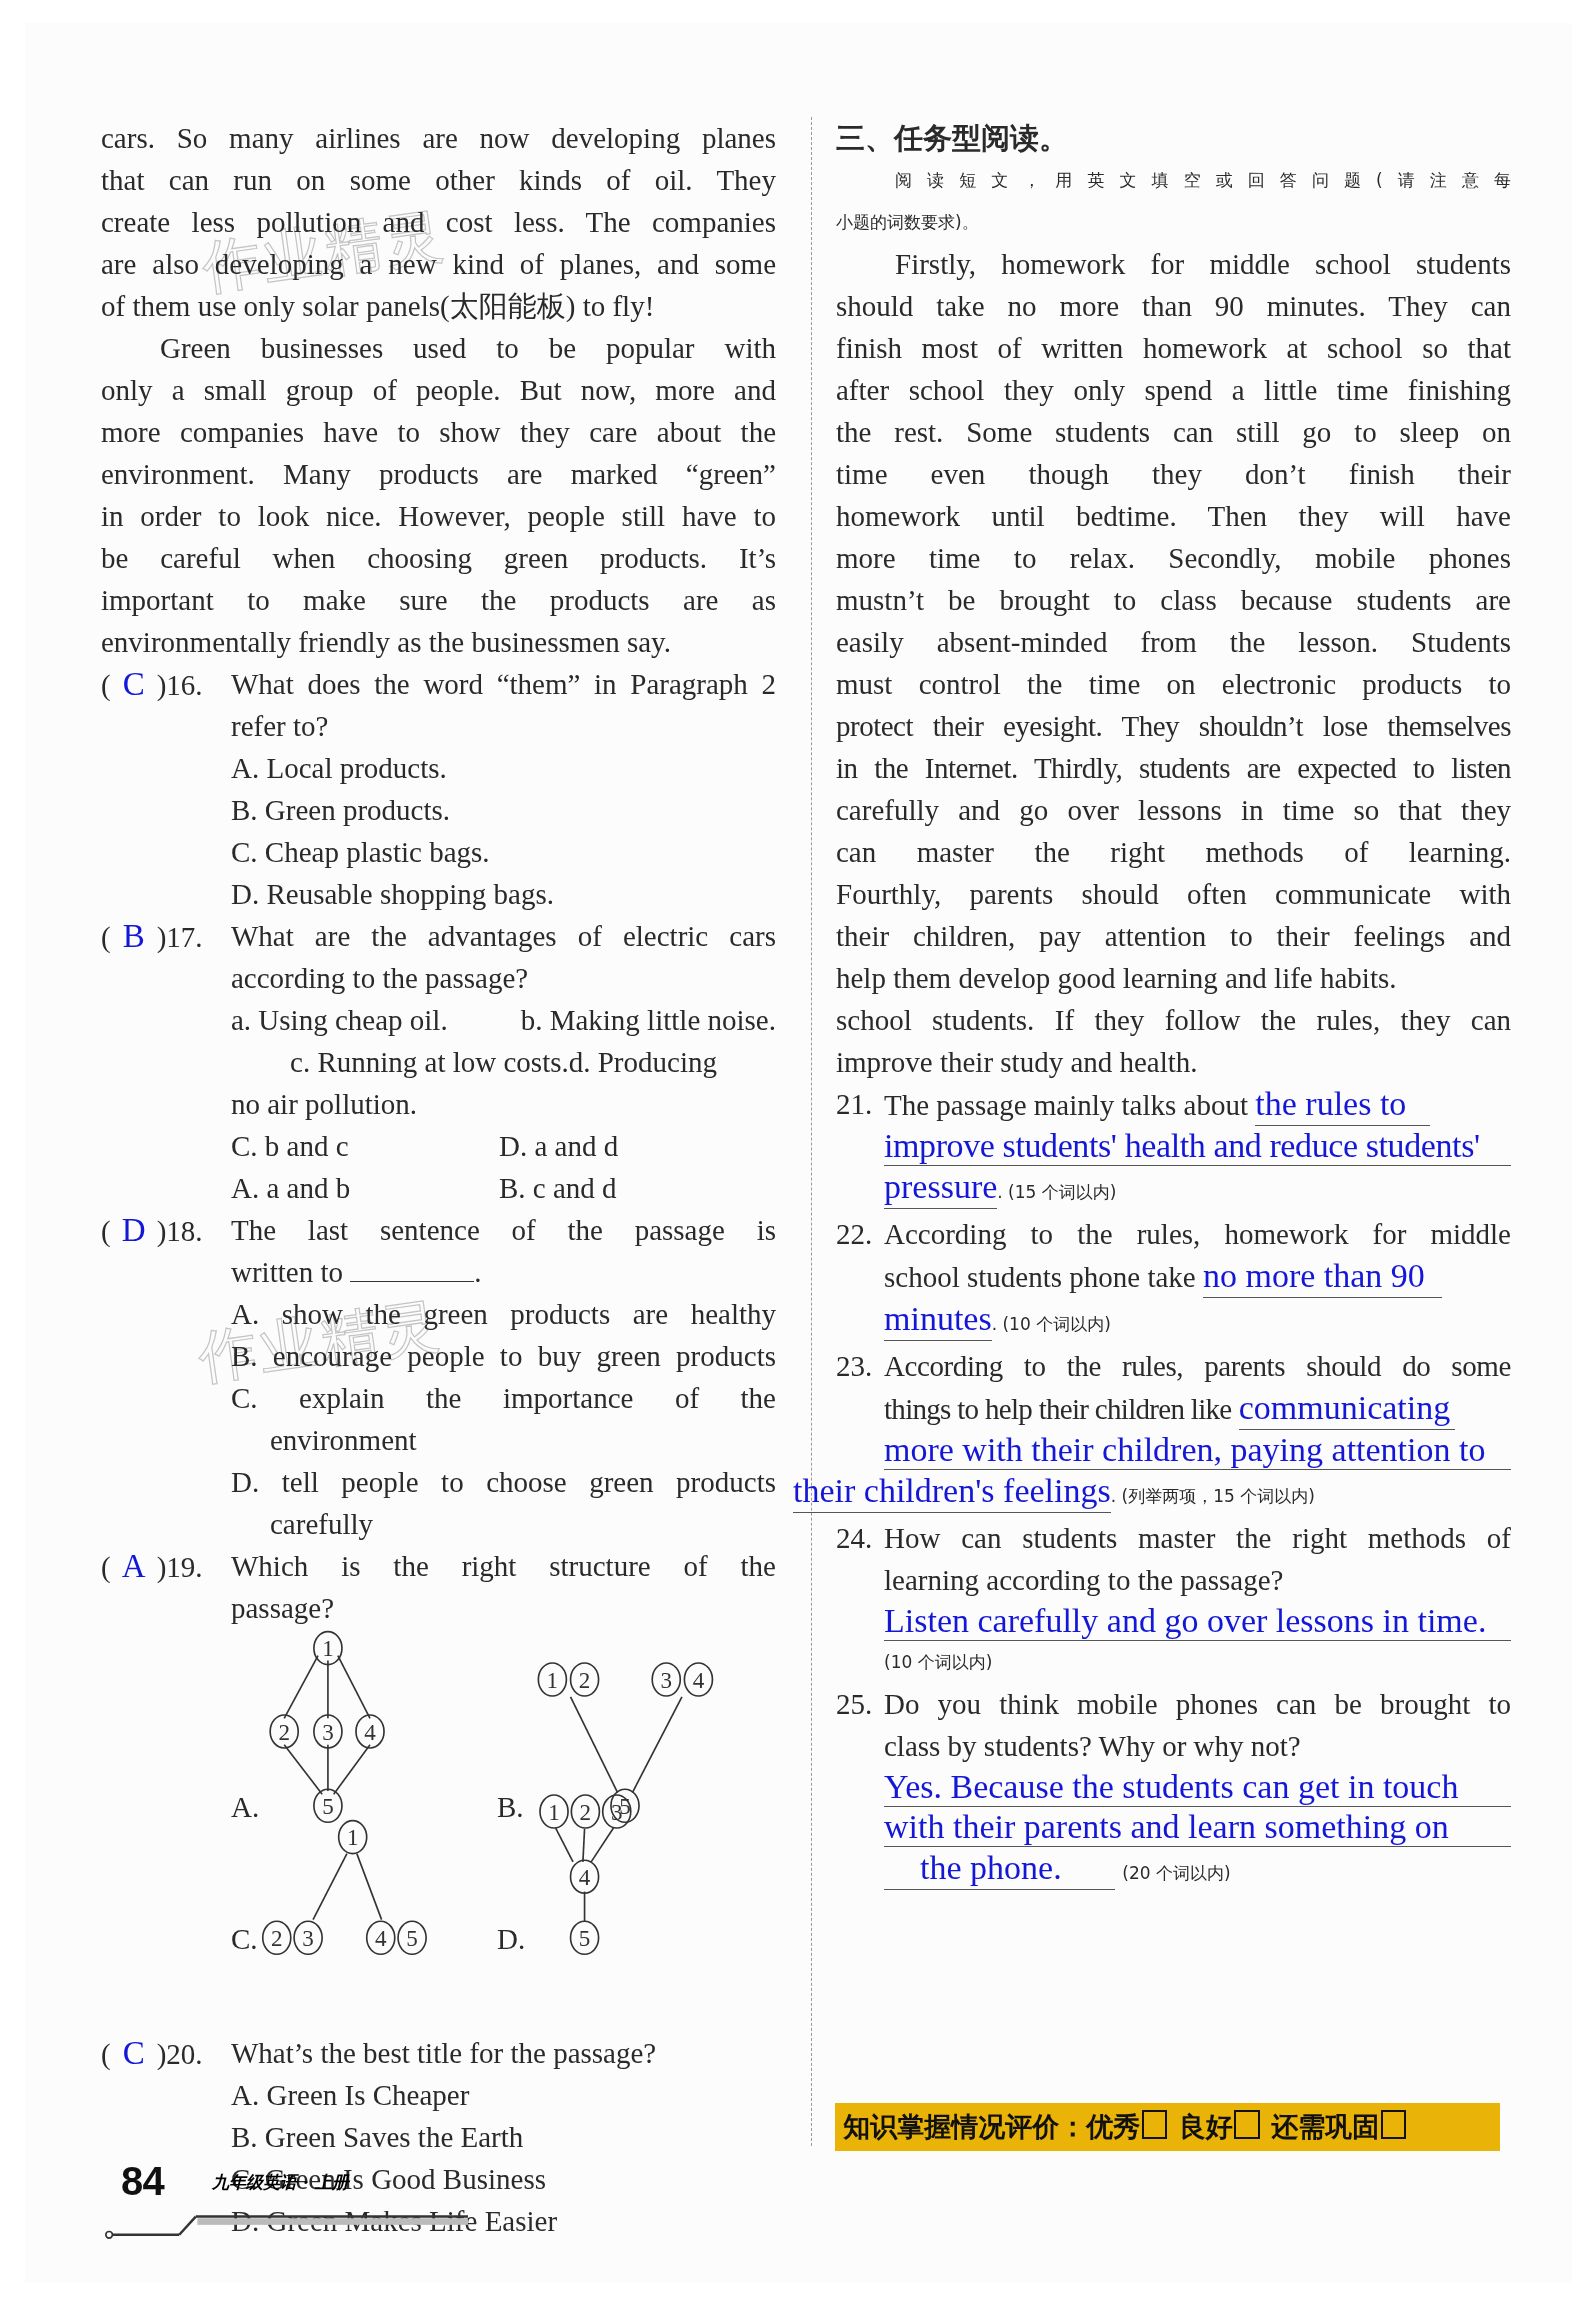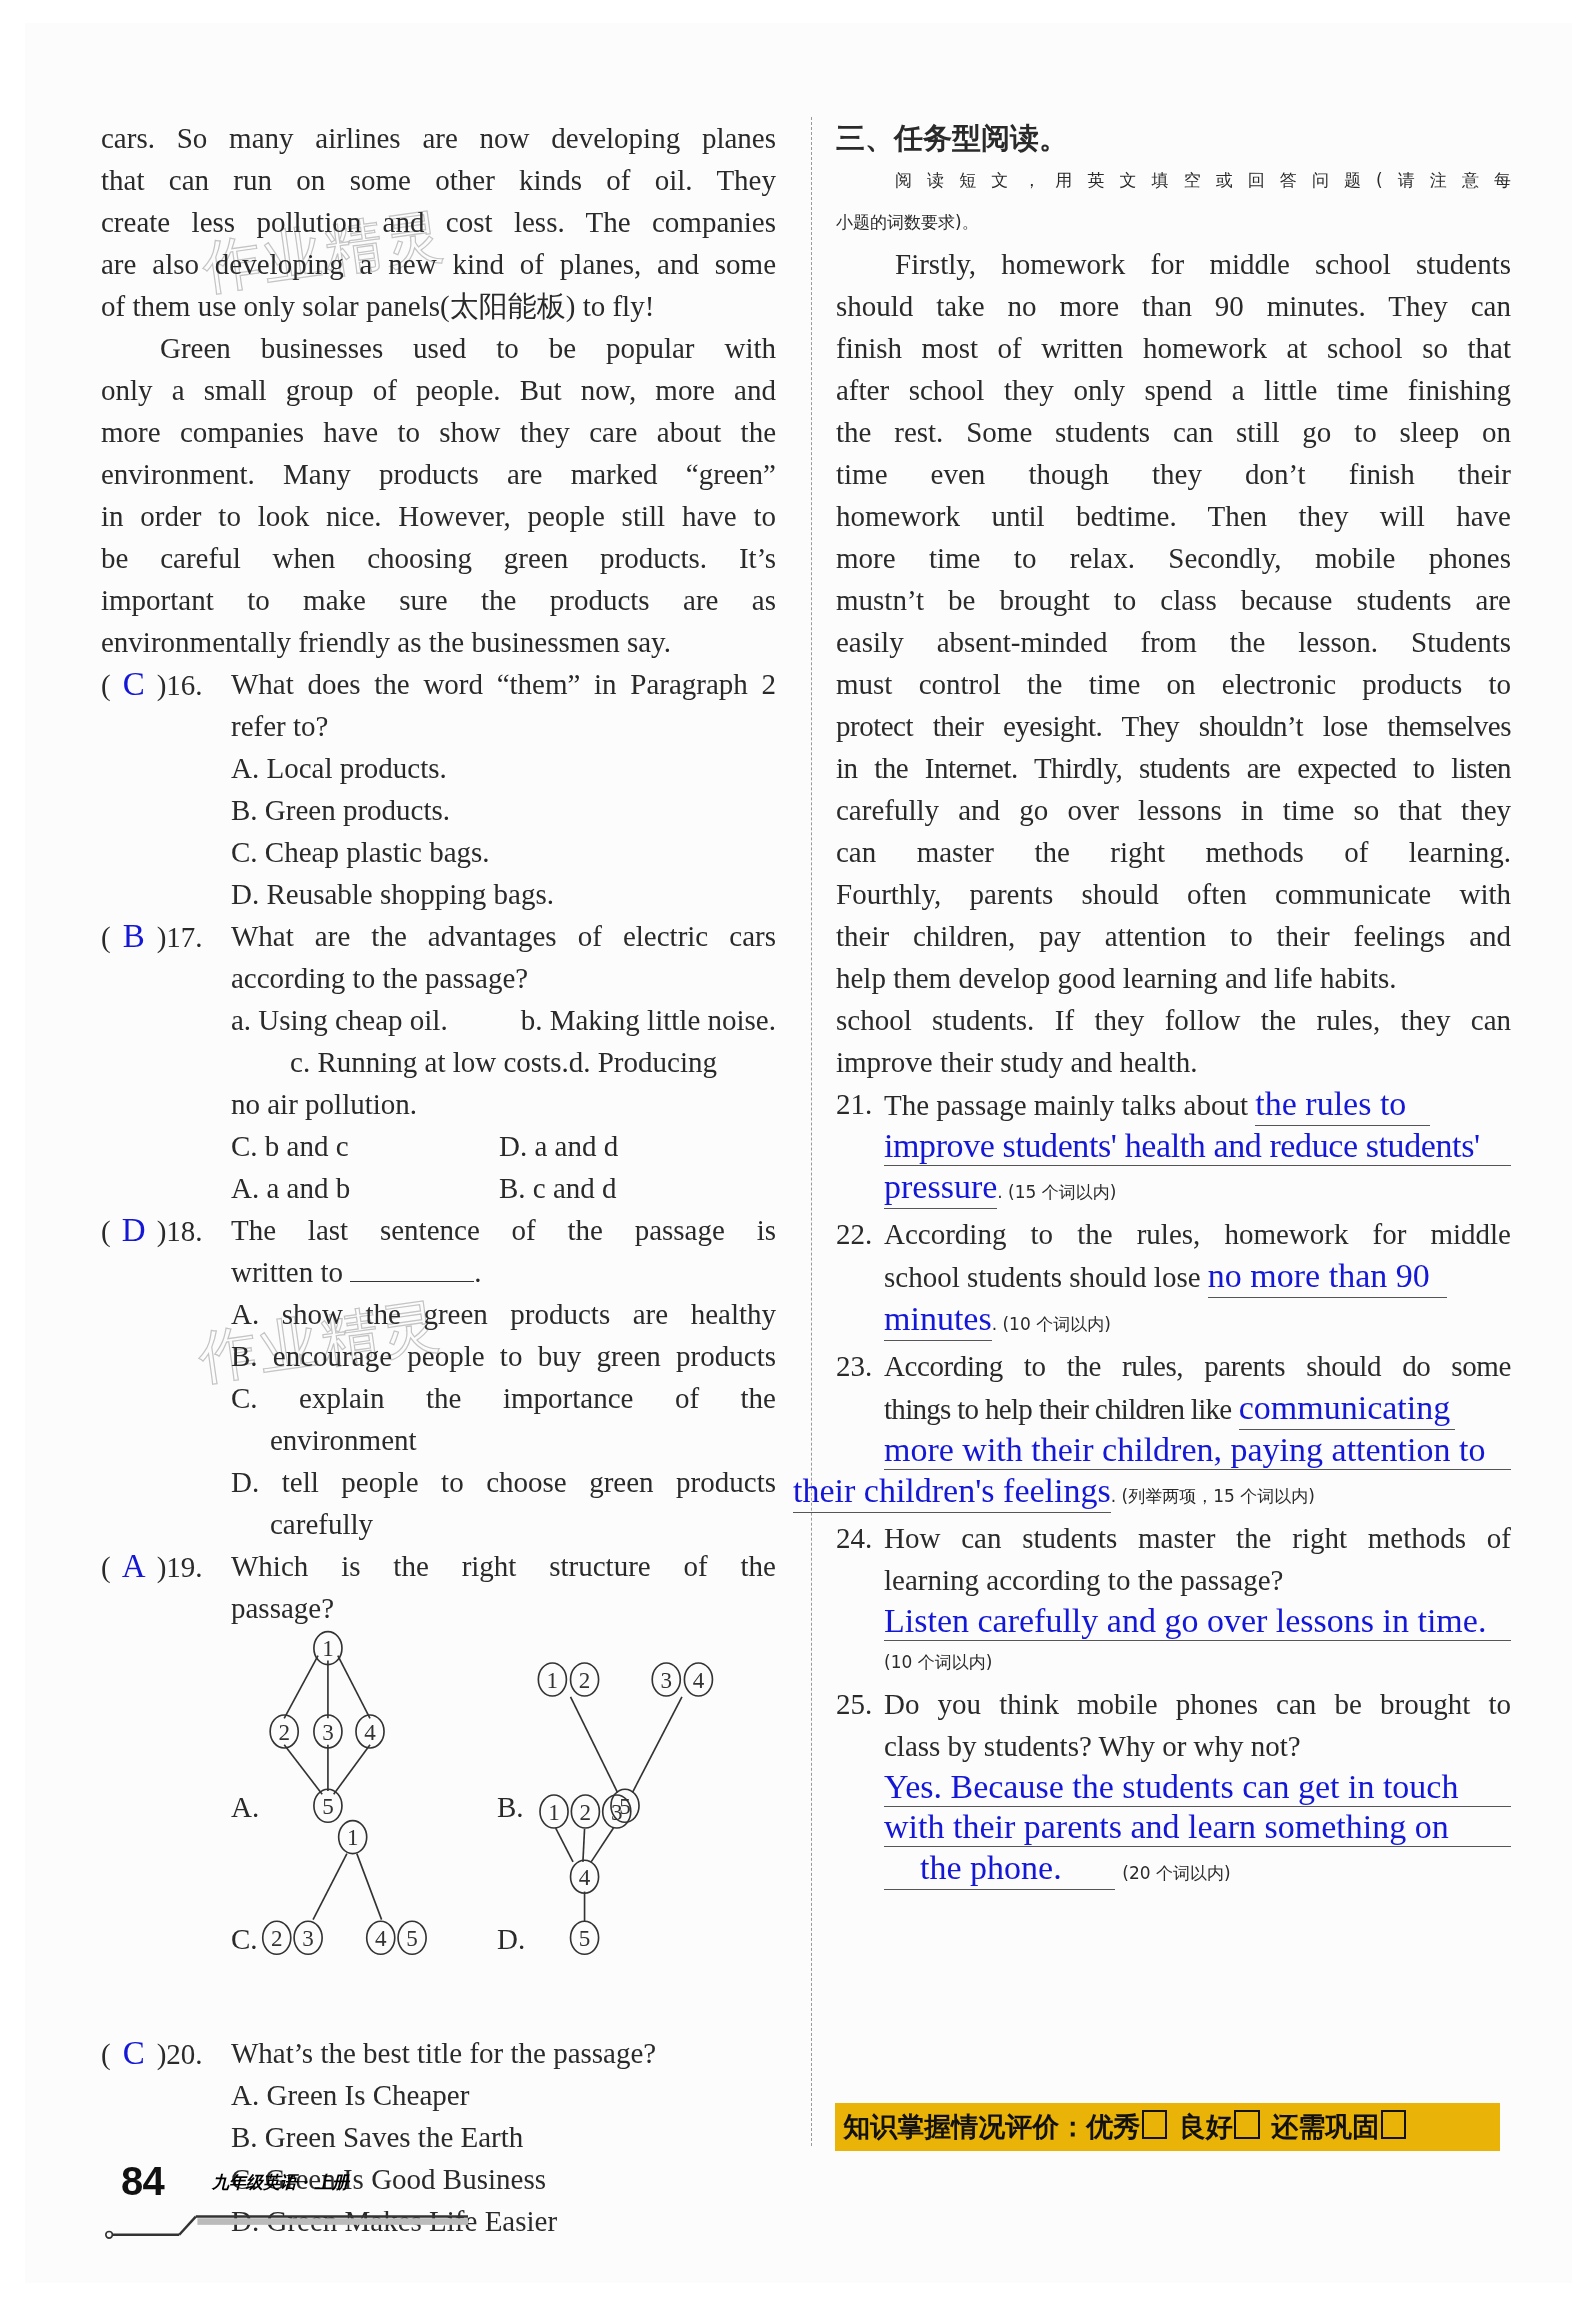--- a/index.html
+++ b/index.html
@@ -246,21 +246,21 @@
   <div class="tq">
     <span class="num">21.</span>
     <div style="white-space:nowrap"><span>The passage mainly talks about</span> <span class="uline hand" style="width:175px">the rules to</span></div>
     <span class="fullline hand" style="width:627px;letter-spacing:-0.4px">improve students' health and reduce students'</span>
     <div style="white-space:nowrap"><span class="uline hand">pressure</span><span class="cn">. (15 个词以内)</span></div>
   </div>
 
   <div class="tq">
     <span class="num">22.</span>
     <span class="jl">According to the rules, homework for middle</span>
-    <div style="white-space:nowrap"><span>school students should lose</span> <span class="uline hand" style="width:239px">no more than 90</span></div>
+    <div style="white-space:nowrap"><span>school students phone take</span> <span class="uline hand" style="width:239px">no more than 90</span></div>
     <div style="white-space:nowrap"><span class="uline hand">minutes</span><span class="cn">. (10 个词以内)</span></div>
   </div>
 
   <div class="tq">
     <span class="num">23.</span>
     <span class="jl" style="letter-spacing:-0.4px">According to the rules, parents should do some</span>
     <div style="white-space:nowrap"><span style="letter-spacing:-0.7px">things to help their children like</span> <span class="uline hand" style="width:216px">communicating</span></div>
     <span class="fullline hand" style="width:627px">more with their children, paying attention to</span>
     <div style="white-space:nowrap;margin-left:-91px"><span class="uline hand">their children's feelings</span><span class="cn">. (列举两项，15 个词以内)</span></div>
   </div>

